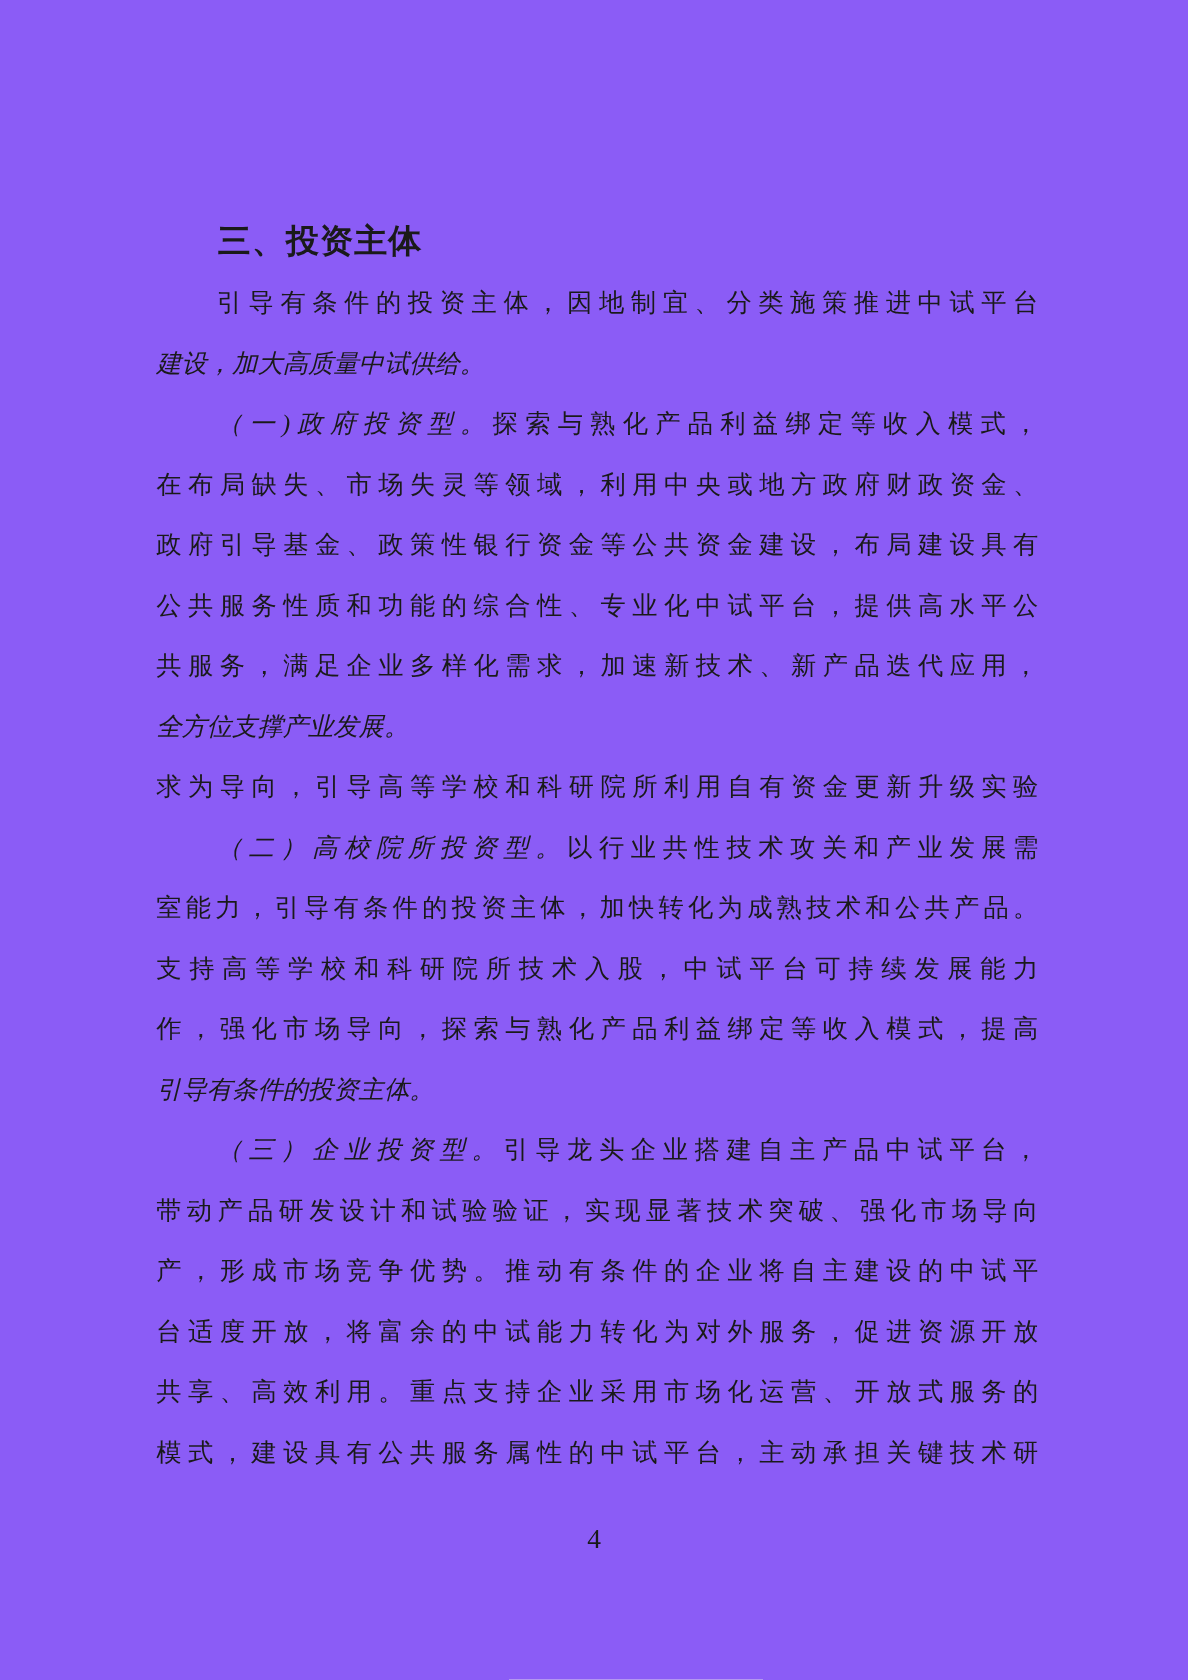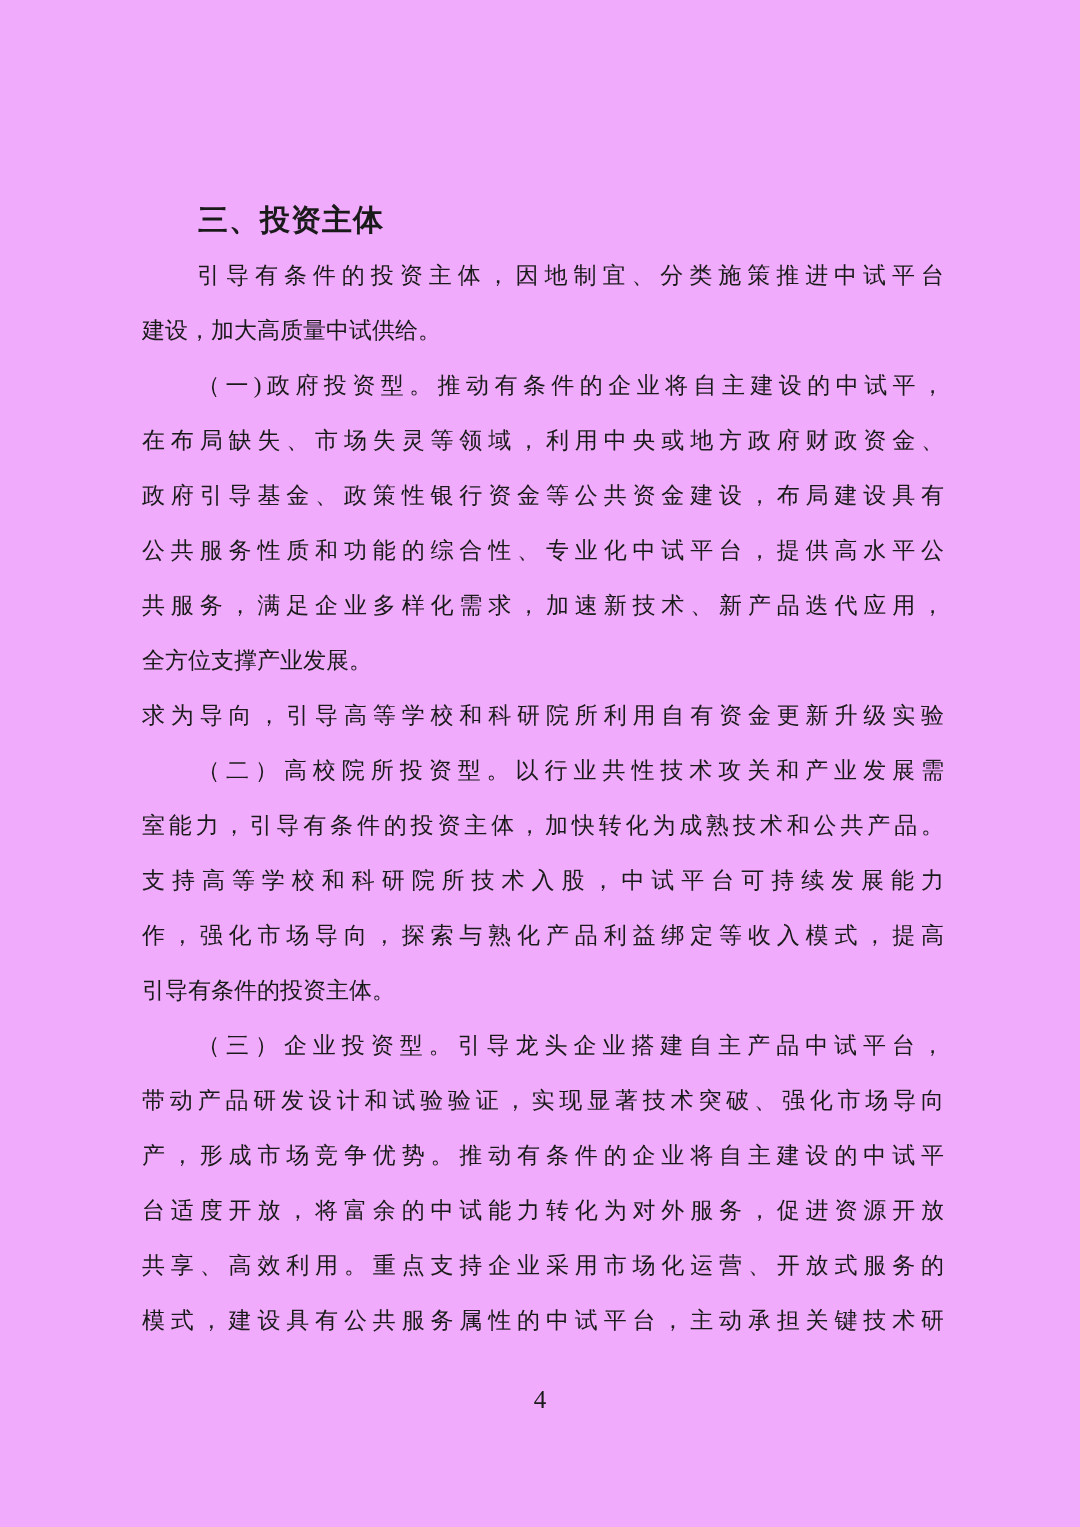--- a/index.html
+++ b/index.html
@@ -5,21 +5,21 @@
   html, body {
     margin: 0;
     padding: 0;
     background: #e8e8e8;
   }
   .page {
     position: relative;
     width: 1080px;
     height: 1527px;
     margin: 0 auto;
-    background: #f0abfc;
+    background: #8b5cf6;
     color: #1a1a1a;
     font-family: "Liberation Serif", "DejaVu Serif", serif;
     overflow: hidden;
   }
   .content {
     position: absolute;
     left: 142px;
     top: 192px;
     width: 802px;
   }
@@ -39,22 +39,24 @@
     height: 55px;
     text-align: justify;
     text-align-last: justify;
     overflow: hidden;
   }
   .line.indent {
     text-indent: 55px;
   }
   .line.para-end {
     text-align-last: left;
+    font-style: italic;
   }
   .kai {
+    font-style: italic;
   }
   .page-number {
     position: absolute;
     left: 0;
     right: 0;
     top: 1382px;
     text-align: center;
     font-size: 25px;
     line-height: 36px;
     font-family: "Liberation Serif", "DejaVu Serif", serif;
@@ -67,21 +69,21 @@
   <div class="content">
 
     <div class="heading">三、投资主体</div>
 
     <div>
       <div class="line indent">引导有条件的投资主体，因地制宜、分类施策推进中试平台</div>
       <div class="line para-end">建设，加大高质量中试供给。</div>
     </div>
 
     <div>
-      <div class="line indent"><span class="kai">（一)政府投资型。</span><span>推动有条件的企业将自主建设的中试平，</span></div>
+      <div class="line indent"><span class="kai">（一)政府投资型。</span><span>探索与熟化产品利益绑定等收入模式，</span></div>
       <div class="line">在布局缺失、市场失灵等领域，利用中央或地方政府财政资金、</div>
       <div class="line">政府引导基金、政策性银行资金等公共资金建设，布局建设具有</div>
       <div class="line">公共服务性质和功能的综合性、专业化中试平台，提供高水平公</div>
       <div class="line">共服务，满足企业多样化需求，加速新技术、新产品迭代应用，</div>
       <div class="line para-end">全方位支撑产业发展。</div>
     </div>
 
     <div>
       <div class="line">求为导向，引导高等学校和科研院所利用自有资金更新升级实验</div>
       <div class="line indent"><span class="kai">（二）高校院所投资型。</span><span>以行业共性技术攻关和产业发展需</span></div>

